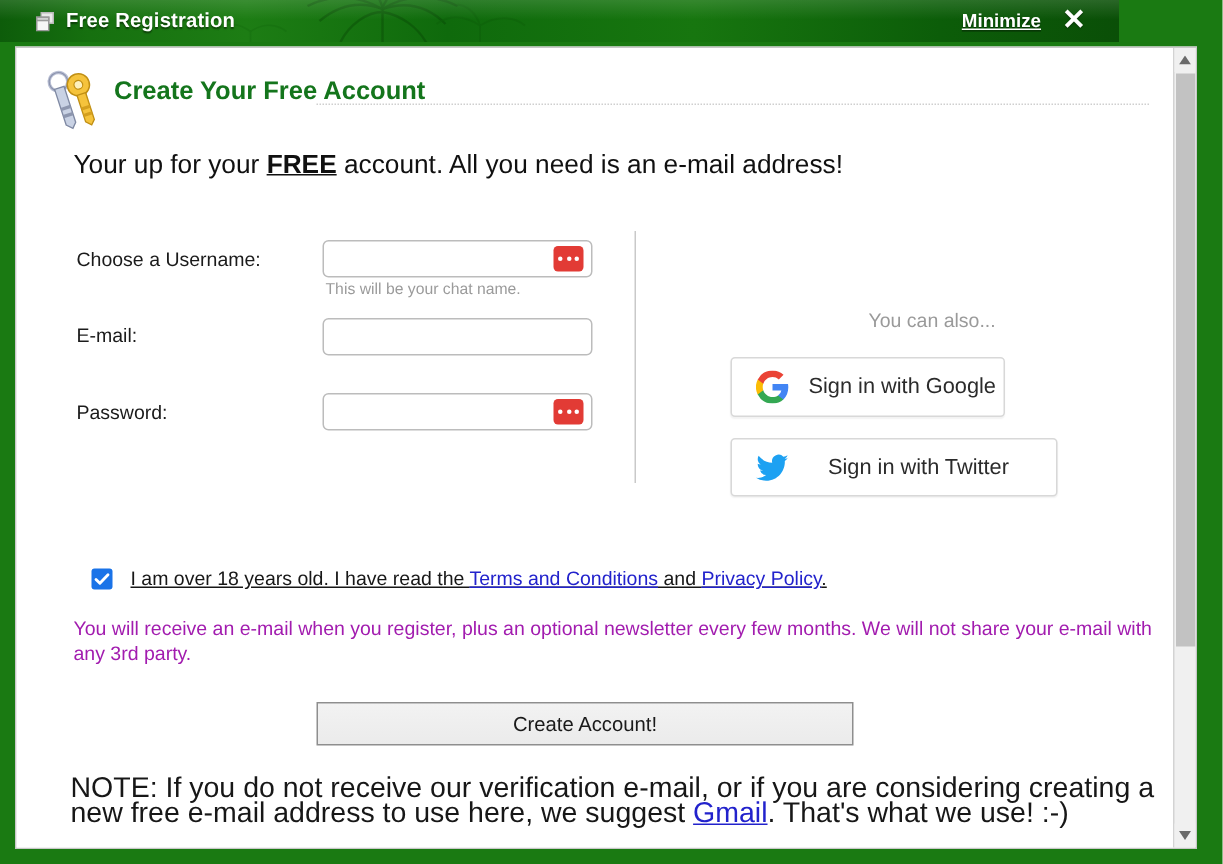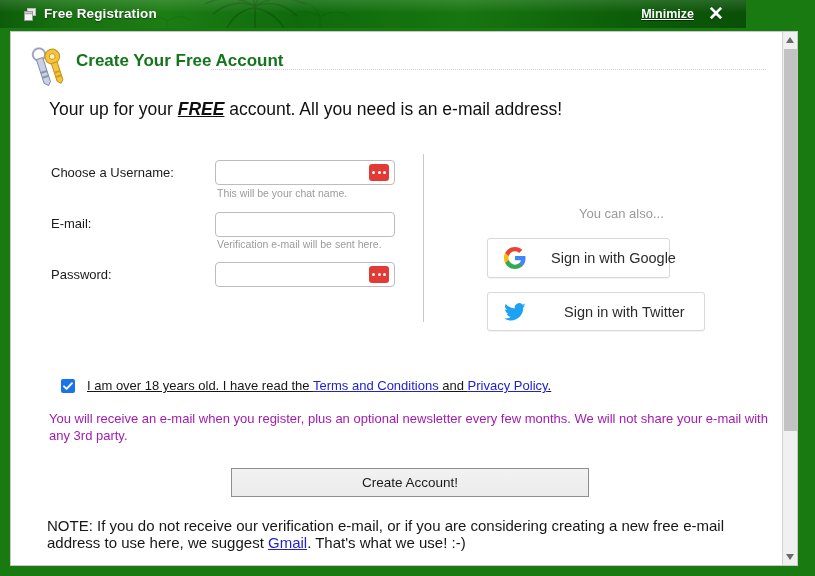--- a/index.html
+++ b/index.html
@@ -135,21 +135,21 @@
   }
 
   
   .tagline {
     position: absolute;
     left: 38px; top: 67px;
     font-size: 17.5px;
     color: #101010;
     white-space: nowrap;
   }
-  .tagline b { font-weight: bold; text-decoration: underline; font-style: italic; }
+  .tagline b { font-weight: bold; text-decoration: underline; }
 
   
   .field-label {
     position: absolute;
     font-size: 13px;
     color: #1b1b1b;
     white-space: nowrap;
   }
   .lbl-user { left: 40px; top: 133px; }
   .lbl-mail { left: 40px; top: 184px; }
@@ -222,21 +222,20 @@
   .social-btn {
     position: absolute;
     box-sizing: border-box;
     background: #ffffff;
     border: 1px solid #d8d8d8;
     border-radius: 3px;
     box-shadow: 0 1px 1px rgba(0,0,0,.05);
     cursor: pointer;
     display: flex;
     align-items: center;
-    gap: 12px;
   }
   .sb-google { left: 476px; top: 206px; width: 183px; height: 40px; }
   .sb-twitter { left: 476px; top: 260px; width: 218px; height: 39px; }
   .social-ico {
     width: 22px; height: 22px;
     flex: 0 0 22px;
     margin-left: 16px;
   }
   .social-txt {
     font-size: 14.5px;
@@ -275,38 +274,38 @@
     left: 38px; top: 378px;
     width: 722px;
     font-size: 13px;
     line-height: 17px;
     color: #a21caf;
   }
 
   
   .submit {
     position: absolute;
-    left: 220px; top: 436px;
+    left: 200px; top: 436px;
     width: 358px;
     height: 29px;
     box-sizing: border-box;
     background: linear-gradient(to bottom, #f2f2f2 0%, #ebebeb 100%);
     border: 1px solid #8e8e8e;
     font-family: "Liberation Sans", sans-serif;
     font-size: 13.5px;
     color: #1a1a1a;
     cursor: pointer;
   }
 
   
   .note {
     position: absolute;
     left: 36px; top: 485px;
     width: 728px;
-    font-size: 15px;
+    font-size: 19px;
     line-height: 17px;
     color: #171717;
   }
 
   
   .sbar {
     position: absolute;
     right: 0; top: 0;
     width: 15px;
     height: 533px;
@@ -408,21 +407,20 @@
       <input class="txtbox tb-user" type="text" placeholder="" style="">
       <div class="autofill af-user">
         <i></i>
           <i></i>
           <i></i>
       </div>
       <div class="hint hint-user">This will be your chat name.</div>
 
       <div class="field-label lbl-mail">E-mail:</div>
       <input class="txtbox tb-mail" type="text" placeholder="" style="">
-      <div class="hint hint-mail">Verification e-mail will be sent here.</div>
 
       <div class="field-label lbl-pass">Password:</div>
       <input class="txtbox tb-pass" type="password" placeholder="" style="">
       <div class="autofill af-pass">
         <i></i>
           <i></i>
           <i></i>
       </div>
 
       <div class="vdivider"></div>

